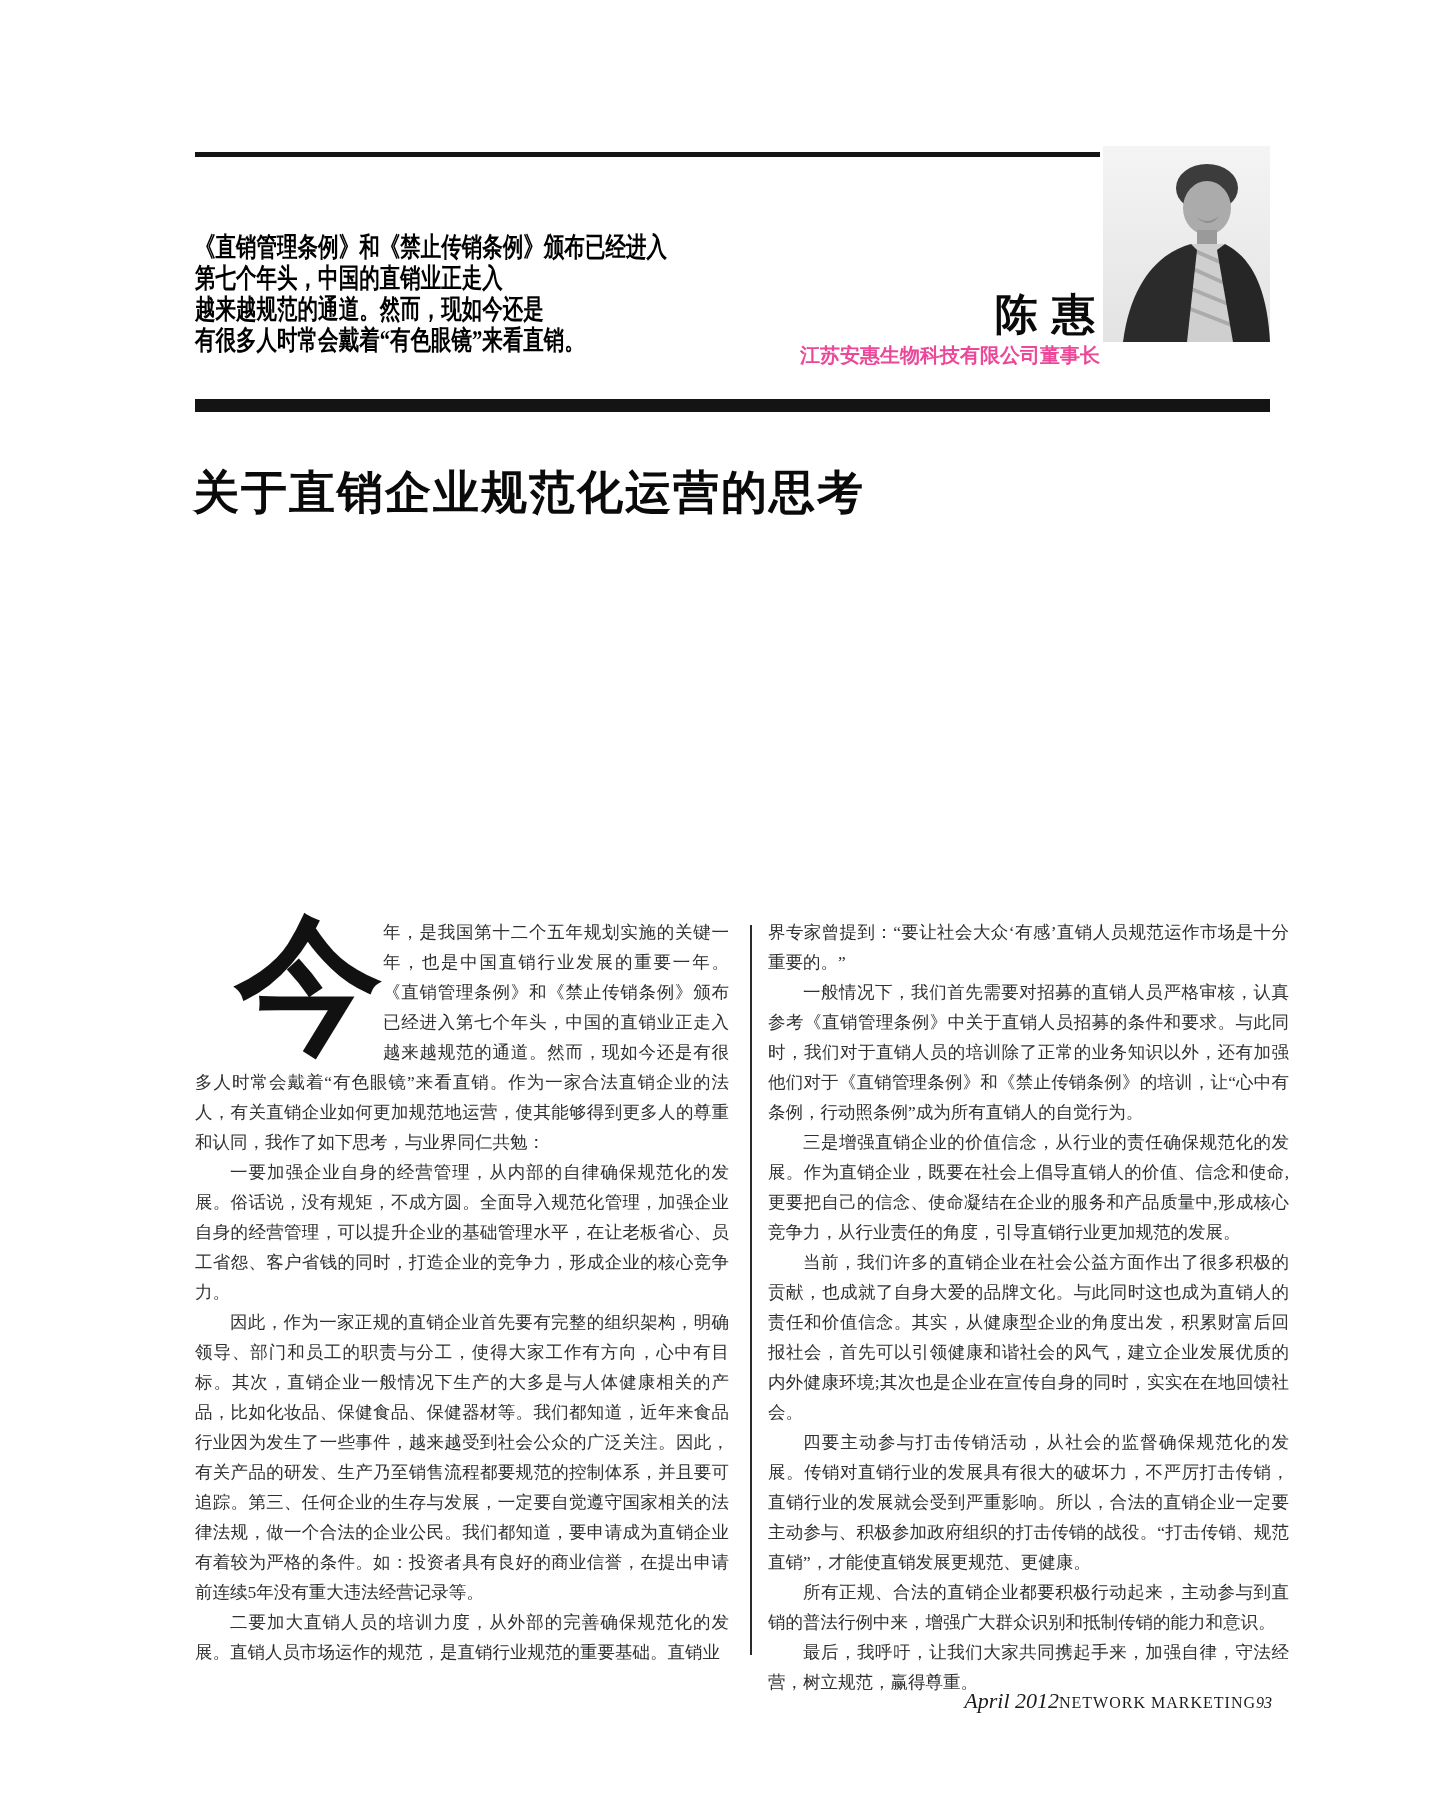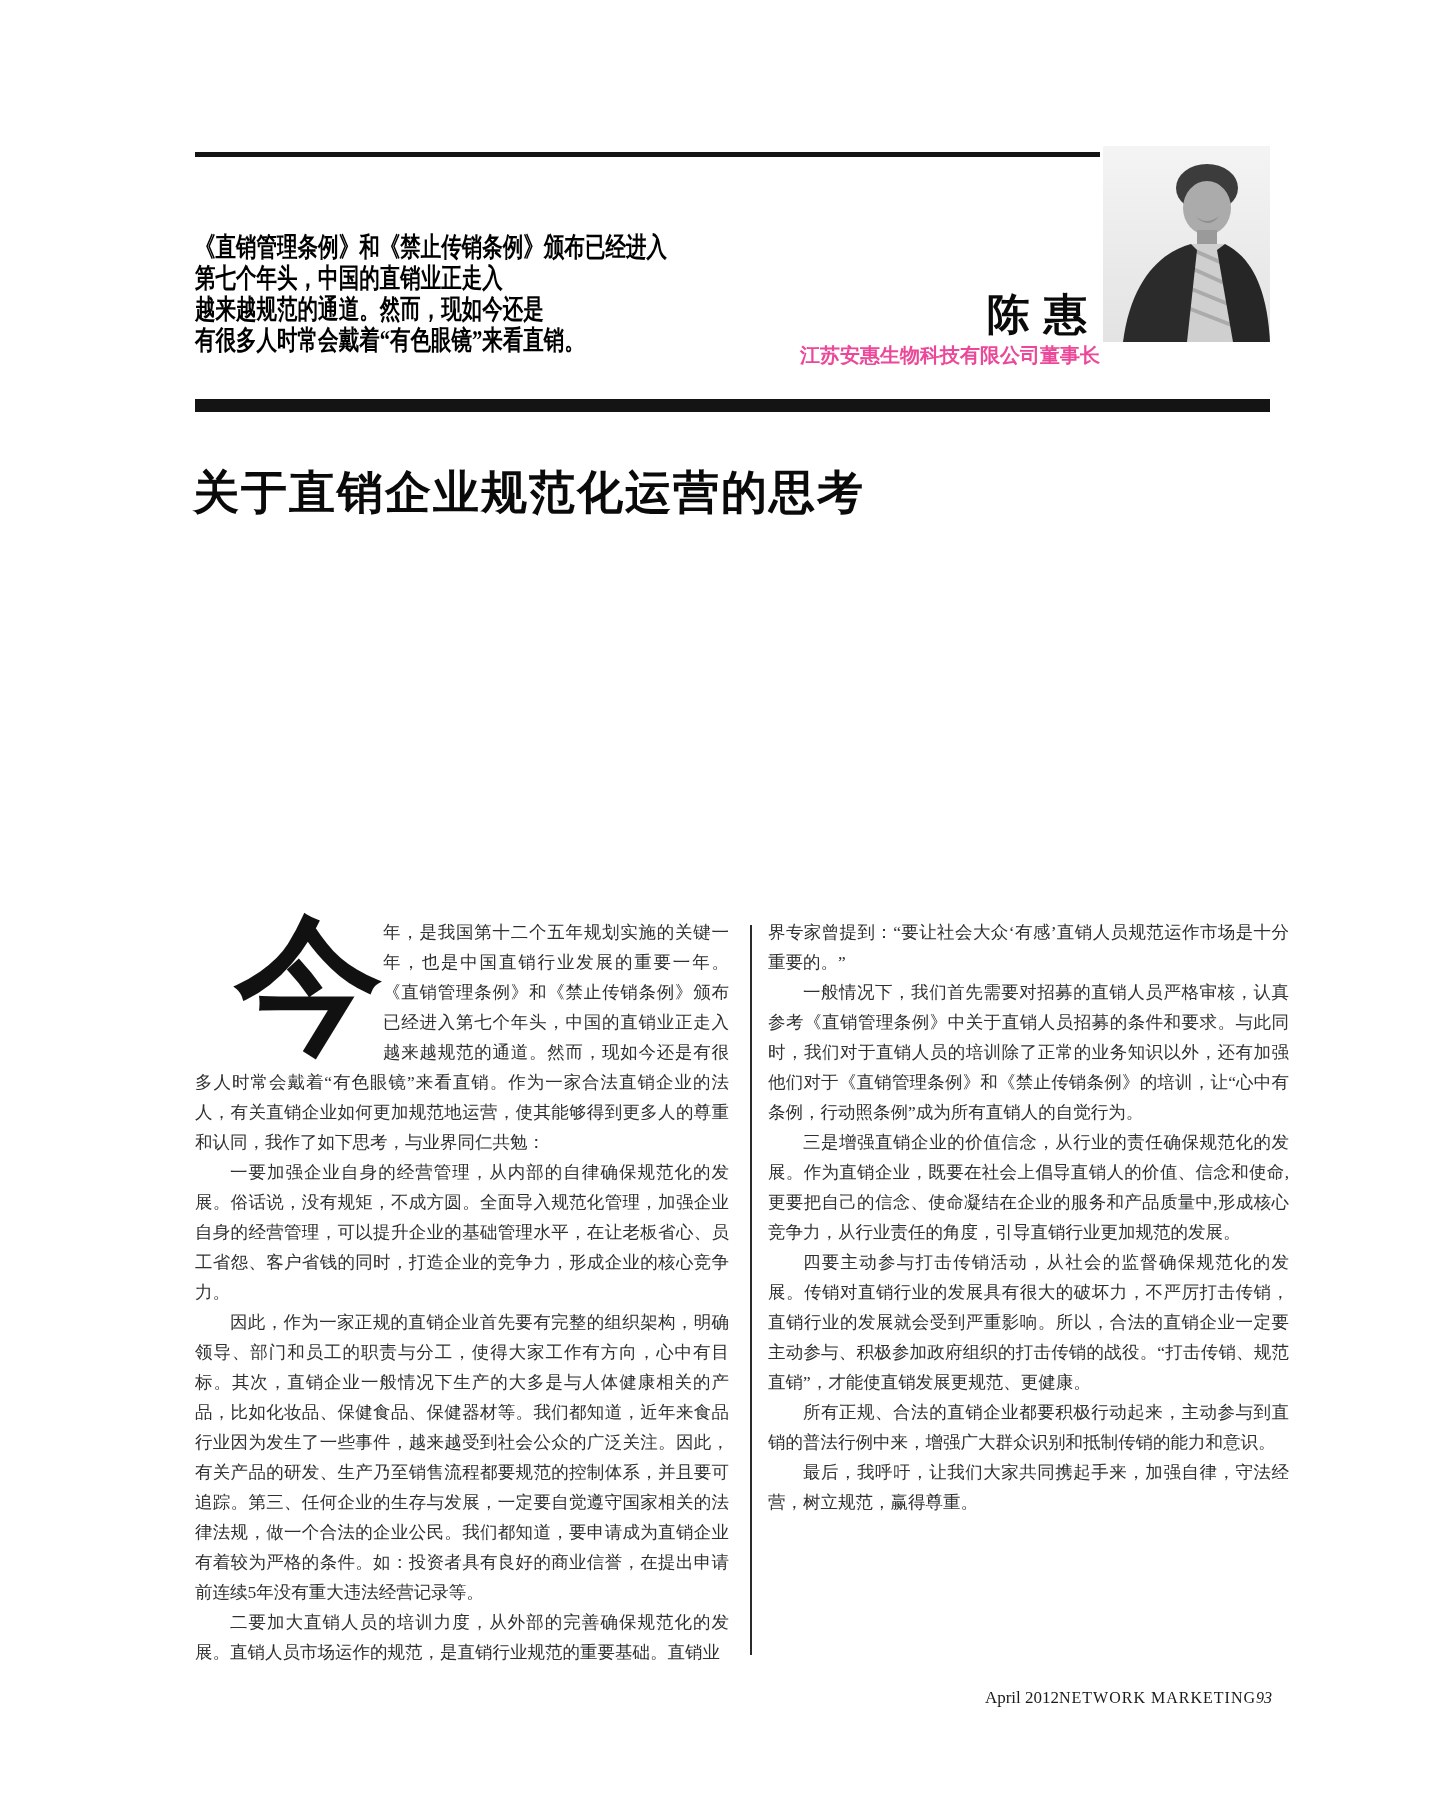--- a/index.html
+++ b/index.html
@@ -16,21 +16,21 @@
 
   
   .intro { position:absolute; left:195px; top:232px; color:#000; }
   .intro .line {
     font-size:27px; font-weight:bold; line-height:31px; white-space:nowrap;
     transform:scaleX(0.76); transform-origin:0 0;
   }
 
   
   .author-name {
-    position:absolute; top:286px; right:356px;
+    position:absolute; top:286px; right:348px;
     font-size:43px; font-weight:bold; color:#0a0a0a;
     letter-spacing:14px; margin-right:-14px; white-space:nowrap;
   }
   .author-title {
     position:absolute; top:342px; right:343px;
     font-size:20px; font-weight:bold; color:#ec4899; white-space:nowrap;
   }
 
   
   .photo {
@@ -68,21 +68,21 @@
     display:inline-block;
   }
 
   .column-divider { position:absolute; left:750px; top:925px; width:2px; height:730px; background:#2b2b2b; }
 
   
   .footer {
     position:absolute; top:1688px; right:171px;
     color:#1a1a1a; white-space:nowrap;
   }
-  .footer .issue { font-size:17px;margin-left:12px; }
+  .footer .issue { font-style:italic; font-size:22px;margin-left:12px; }
   .footer .mag  { font-size:16px; letter-spacing:1px; }
   .footer .pnum { font-style:italic; font-size:16px; }
 </style>
 </head>
 <body>
 
 <div class="page">
 
   <div class="top-rule"></div>
 
@@ -133,20 +133,21 @@
     <p class="indent">因此，作为一家正规的直销企业首先要有完整的组织架构，明确领导、部门和员工的职责与分工，使得大家工作有方向，心中有目标。其次，直销企业一般情况下生产的大多是与人体健康相关的产品，比如化妆品、保健食品、保健器材等。我们都知道，近年来食品行业因为发生了一些事件，越来越受到社会公众的广泛关注。因此，有关产品的研发、生产乃至销售流程都要规范的控制体系，并且要可追踪。第三、任何企业的生存与发展，一定要自觉遵守国家相关的法律法规，做一个合法的企业公民。我们都知道，要申请成为直销企业有着较为严格的条件。如：投资者具有良好的商业信誉，在提出申请前连续5年没有重大违法经营记录等。</p>
     <p class="indent">二要加大直销人员的培训力度，从外部的完善确保规范化的发展。直销人员市场运作的规范，是直销行业规范的重要基础。直销业</p>
   </div>
 
   <div class="column-divider"></div>
 
   <div class="col col-right">
     <p>界专家曾提到：“要让社会大众‘有感’直销人员规范运作市场是十分重要的。”</p>
     <p class="indent">一般情况下，我们首先需要对招募的直销人员严格审核，认真参考《直销管理条例》中关于直销人员招募的条件和要求。与此同时，我们对于直销人员的培训除了正常的业务知识以外，还有加强他们对于《直销管理条例》和《禁止传销条例》的培训，让“心中有条例，行动照条例”成为所有直销人的自觉行为。</p>
     <p class="indent">三是增强直销企业的价值信念，从行业的责任确保规范化的发展。作为直销企业，既要在社会上倡导直销人的价值、信念和使命,更要把自己的信念、使命凝结在企业的服务和产品质量中,形成核心竞争力，从行业责任的角度，引导直销行业更加规范的发展。</p>
+    <p class="indent">当前，我们许多的直销企业在社会公益方面作出了很多积极的贡献，也成就了自身大爱的品牌文化。与此同时这也成为直销人的责任和价值信念。其实，从健康型企业的角度出发，积累财富后回报社会，首先可以引领健康和谐社会的风气，建立企业发展优质的内外健康环境;其次也是企业在宣传自身的同时，实实在在地回馈社会。</p>
     <p class="indent">四要主动参与打击传销活动，从社会的监督确保规范化的发展。传销对直销行业的发展具有很大的破坏力，不严厉打击传销，直销行业的发展就会受到严重影响。所以，合法的直销企业一定要主动参与、积极参加政府组织的打击传销的战役。“打击传销、规范直销”，才能使直销发展更规范、更健康。</p>
     <p class="indent">所有正规、合法的直销企业都要积极行动起来，主动参与到直销的普法行例中来，增强广大群众识别和抵制传销的能力和意识。</p>
     <p class="indent">最后，我呼吁，让我们大家共同携起手来，加强自律，守法经营，树立规范，赢得尊重。</p>
   </div>
 
   <div class="footer">
     <span class="issue">April 2012</span><span class="mag">NETWORK MARKETING</span><span class="pnum">93</span>
   </div>
 
 </div>

